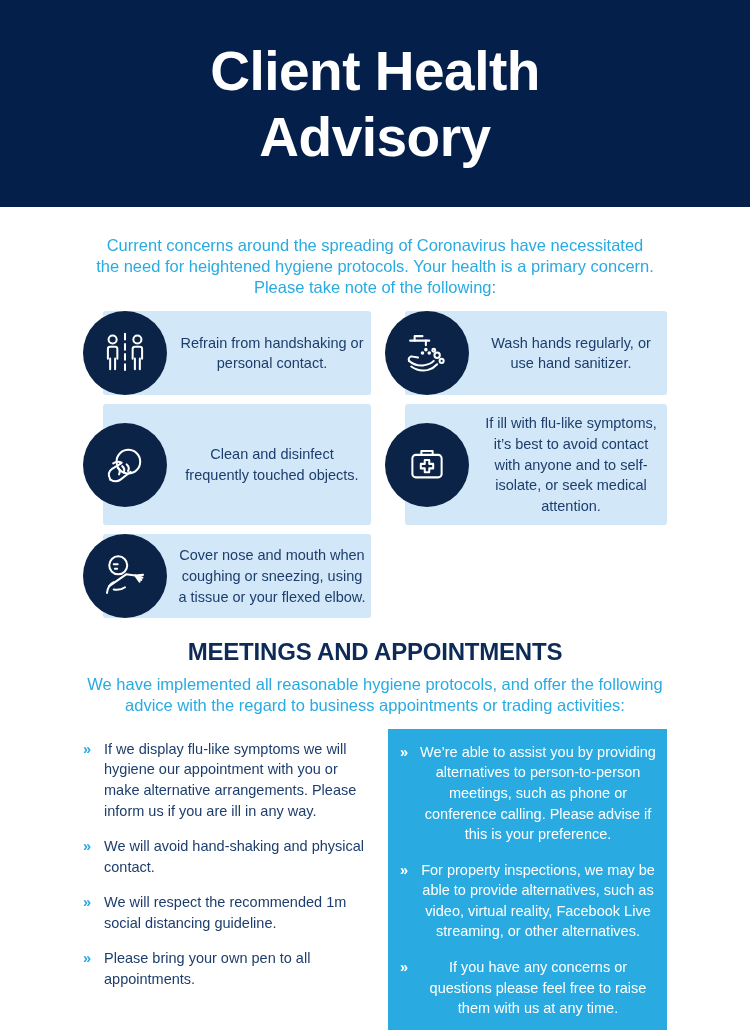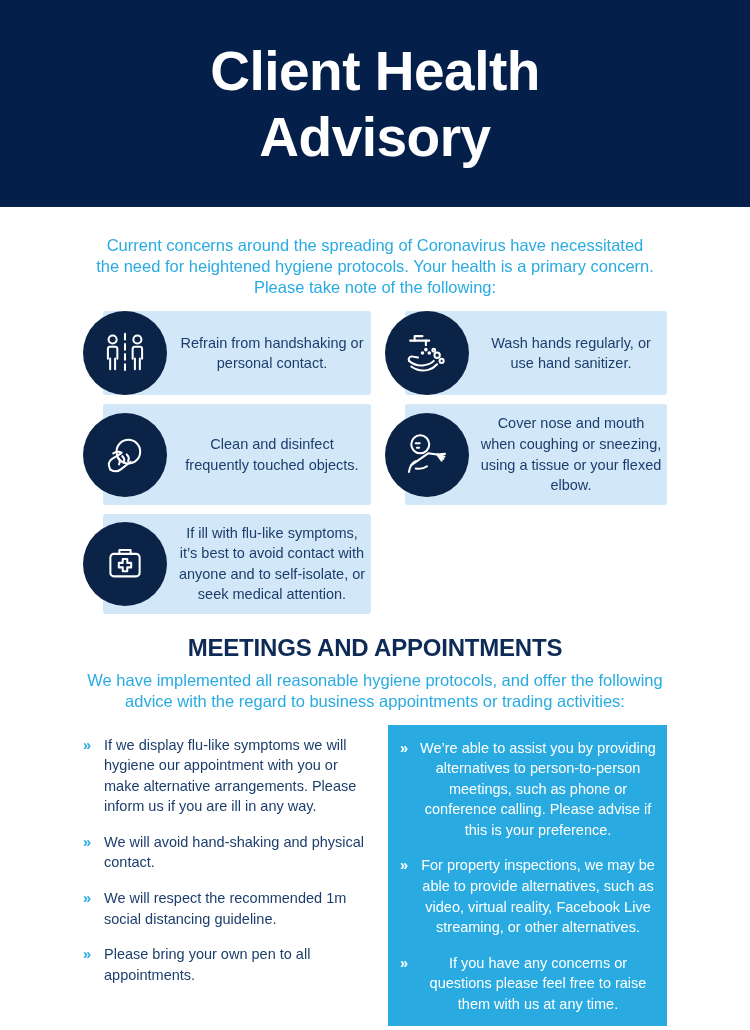--- a/index.html
+++ b/index.html
@@ -184,47 +184,47 @@
         </svg>
       </span>
       <div class="tile-body">
         <p class="tile-text">Clean and disinfect frequently touched objects.</p>
       </div>
     </div>
 
     <div class="tile">
       <span class="tile-circle">
         <svg width="54" height="54" viewBox="0 0 48 48" fill="none" stroke="#ffffff" stroke-width="1.8" stroke-linecap="round" stroke-linejoin="round">
+          <rect x="11" y="15" width="26" height="20" rx="3"></rect>
+          <path d="M19 15 v-3.5 h10 V15"></path>
+          <path d="M22 19.5 h4 v3.5 h3.5 v4 H26 v3.5 h-4 V27 h-3.5 v-4 H22 Z"></path>
+        </svg>
+      </span>
+      <div class="tile-body">
+        <p class="tile-text">If ill with flu-like symptoms, it’s best to avoid contact with anyone and to self-isolate, or seek medical attention.</p>
+      </div>
+    </div>
+
+    <div class="tile">
+      <span class="tile-circle">
+        <svg width="54" height="54" viewBox="0 0 48 48" fill="none" stroke="#ffffff" stroke-width="1.8" stroke-linecap="round" stroke-linejoin="round">
           <circle cx="18" cy="14.5" r="8"></circle>
           <path d="M14 13.5 h3.5"></path>
           <path d="M15 17.5 h2"></path>
           <path d="M8 39 q1-7 6-9.5"></path>
           <path d="M10 33 L25 22.5 l8 1"></path>
           <path d="M33 23.5 l7-0.5 M33 23.5 l6.5 2 M33 23.5 l5.5 4 M33 23.5 l4 5.5"></path>
           <path d="M14 36 q6 1 10-2"></path>
         </svg>
       </span>
       <div class="tile-body">
         <p class="tile-text">Cover nose and mouth when coughing or sneezing, using a tissue or your flexed elbow.</p>
       </div>
     </div>
 
-    <div class="tile">
-      <span class="tile-circle">
-        <svg width="54" height="54" viewBox="0 0 48 48" fill="none" stroke="#ffffff" stroke-width="1.8" stroke-linecap="round" stroke-linejoin="round">
-          <rect x="11" y="15" width="26" height="20" rx="3"></rect>
-          <path d="M19 15 v-3.5 h10 V15"></path>
-          <path d="M22 19.5 h4 v3.5 h3.5 v4 H26 v3.5 h-4 V27 h-3.5 v-4 H22 Z"></path>
-        </svg>
-      </span>
-      <div class="tile-body">
-        <p class="tile-text">If ill with flu-like symptoms, it’s best to avoid contact with anyone and to self-isolate, or seek medical attention.</p>
-      </div>
-    </div>
-
   </div>
 
   <h2 class="meet-heading">MEETINGS AND APPOINTMENTS</h2>
   <p class="meet-subtext">We have implemented all reasonable hygiene protocols, and offer the following advice with the regard to business appointments or trading activities:</p>
 
   <div class="columns">
 
     <div class="col-left">
       <div class="bullet">
         <span class="bullet-marker">»</span>

